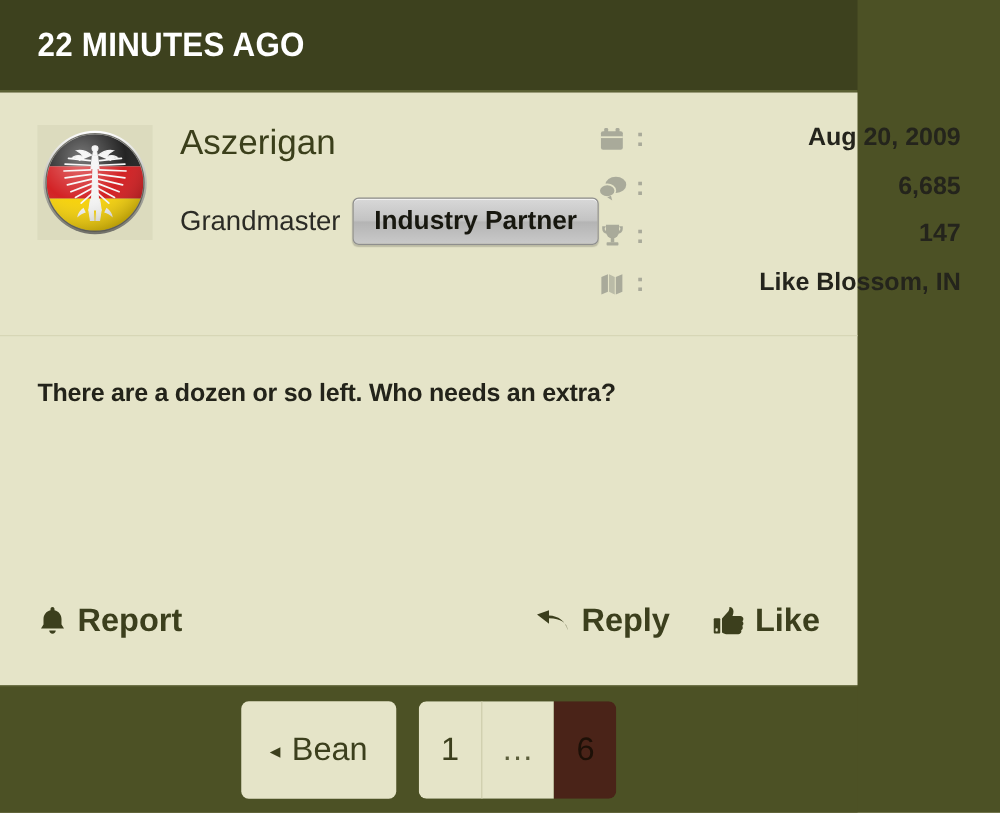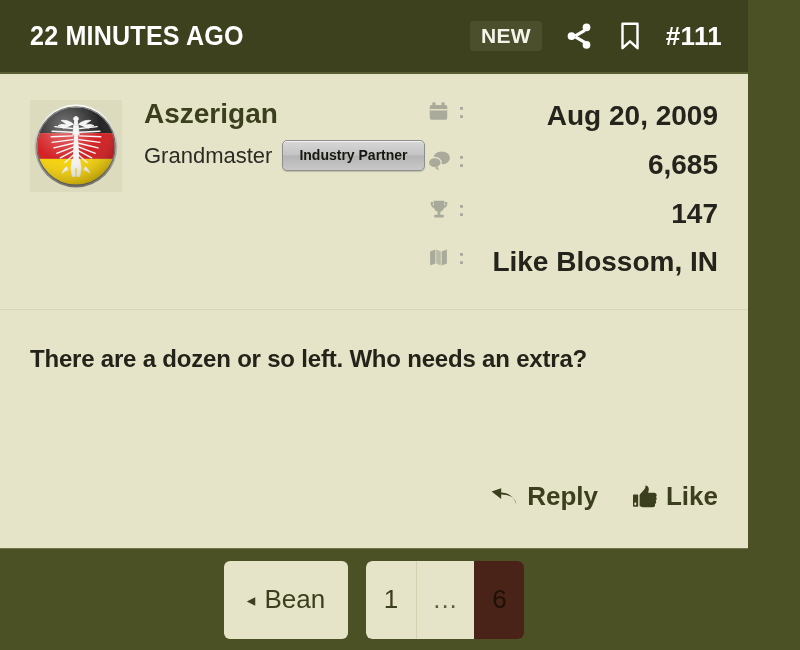--- a/index.html
+++ b/index.html
@@ -10,21 +10,21 @@
   }
   body {
     width: 800px;
     height: 650px;
     overflow: hidden;
     font-family: "Liberation Sans", sans-serif;
     -webkit-font-smoothing: antialiased;
   }
 
   #app {
-    width: 748px;
+    width: 686px;
     height: 650px;
     position: relative;
     display: flex;
     flex-direction: column;
     background: #4c5125;
   }
 
   
   .post-header {
     height: 74px;
@@ -101,39 +101,39 @@
   }
 
   .user-col {
     flex: 0 0 auto;
     padding-left: 22px;
     padding-top: 2px;
     min-width: 0;
   }
   .username {
     font-size: 28px;
-    font-weight: bold;
+    font-weight: normal;
     color: #3b3f1b;
     line-height: 1.15;
     white-space: nowrap;
   }
   .rank-row {
-    margin-top: 10px;
+    margin-top: 28px;
     display: flex;
     align-items: center;
     gap: 10px;
   }
   .rank-label {
     font-size: 22px;
     color: #2b2b25;
     white-space: nowrap;
   }
   .partner-badge {
     display: inline-block;
-    font-size: 14px;
+    font-size: 21px;
     font-weight: bold;
     color: #17170f;
     background: linear-gradient(180deg, #d8d8d8 0%, #c3c3c3 48%, #b4b4b4 52%, #c9c9c9 100%);
     border: 1px solid #8e8e8e;
     border-radius: 5px;
     padding: 7px 16px 8px 16px;
     line-height: 1;
     white-space: nowrap;
     box-shadow: 0 1px 1px rgba(0,0,0,0.18), inset 0 1px 0 rgba(255,255,255,0.65);
   }
@@ -162,35 +162,35 @@
     flex: 0 0 auto;
     color: #a9aa9a;
     font-size: 21px;
     font-weight: bold;
     padding-top: 1px;
     width: 12px;
   }
   .stat-value {
     flex: 1 1 auto;
     text-align: right;
-    font-size: 28px;
+    font-size: 20px;
     font-weight: bold;
     color: #24241c;
     line-height: 1.28;
   }
 
   .divider {
     height: 1px;
     background: #d7d6b6;
     margin: 16px 0 0 0;
   }
 
   .post-text {
     padding: 34px 30px 0 30px;
-    font-size: 24px;
+    font-size: 20px;
     font-weight: bold;
     color: #23231a;
     font-family: "Liberation Sans Narrow", "Liberation Sans", sans-serif;
     line-height: 1.25;
     letter-spacing: -0.2px;
   }
 
   .post-actions {
     margin-top: auto;
     padding: 0 30px 36px 30px;
@@ -275,42 +275,20 @@
   .page-group .num-btn:last-child  { border-radius: 0 6px 6px 0; }
 </style>
 </head>
 <body>
 
 <div id="app">
 
   <div class="post-header">
     <div class="post-time">22 MINUTES AGO</div>
     <div class="header-spacer"></div>
-    <div class="header-actions">
-
-      <div class="new-badge">NEW</div>
-
-      <div class="hdr-icon">
-        <svg width="30" height="30" viewBox="0 0 24 24" fill="currentColor" aria-hidden="true">
-          <circle cx="18" cy="5" r="3.1"></circle>
-          <circle cx="6" cy="12" r="3.1"></circle>
-          <circle cx="18" cy="19" r="3.1"></circle>
-          <path d="M8.4 10.8l7.6-4.4 1.3 2.2-7.6 4.4z"></path>
-          <path d="M9.7 11.6l7.6 4.4-1.3 2.2-7.6-4.4z"></path>
-        </svg>
-      </div>
-
-      <div class="hdr-icon">
-        <svg width="28" height="30" viewBox="0 0 24 26" fill="none" stroke="currentColor" stroke-width="2.1" aria-hidden="true">
-          <path d="M5.5 2.4h13v21.2l-6.5-6-6.5 6z" stroke-linejoin="round"></path>
-        </svg>
-      </div>
-
-      <div class="post-number">#111</div>
-    </div>
   </div>
 
   <div class="post-body">
 
     <div class="post-meta">
 
       <div class="avatar-wrap">
         <svg class="avatar" viewBox="0 0 100 100" aria-hidden="true">
           <defs>
             <clipPath id="coin">
@@ -434,20 +412,29 @@
 
       </div>
     </div>
 
     <div class="divider"></div>
 
     <div class="post-text">There are a dozen or so left. Who needs an extra?</div>
 
     <div class="post-actions">
 
+      <div class="action">
+        <span class="glyph">
+          <svg width="24" height="26" viewBox="0 0 24 26" fill="currentColor" aria-hidden="true">
+            <path d="M12 1.6c-.9 0-1.6.7-1.6 1.6v.9C7 4.8 4.8 7.7 4.8 11.2v4.3l-2 3.2h18.4l-2-3.2v-4.3c0-3.5-2.2-6.4-5.6-7.1v-.9c0-.9-.7-1.6-1.6-1.6z"></path>
+            <path d="M9.4 20.4h5.2c0 1.5-1.2 2.6-2.6 2.6s-2.6-1.1-2.6-2.6z"></path>
+          </svg>
+        </span>
+        <span>Report</span>
+      </div>
 
       <div class="actions-right">
 
         <div class="action">
           <span class="glyph">
             <svg width="29" height="25" viewBox="0 0 29 25" fill="currentColor" aria-hidden="true">
               <path d="M11.2 4.2v4.2c7.6.3 12.8 4.2 15.2 12-1.1-6.4-5.4-9.4-15.2-9.8v4.4L1.6 7.6z"></path>
             </svg>
           </span>
           <span>Reply</span>

